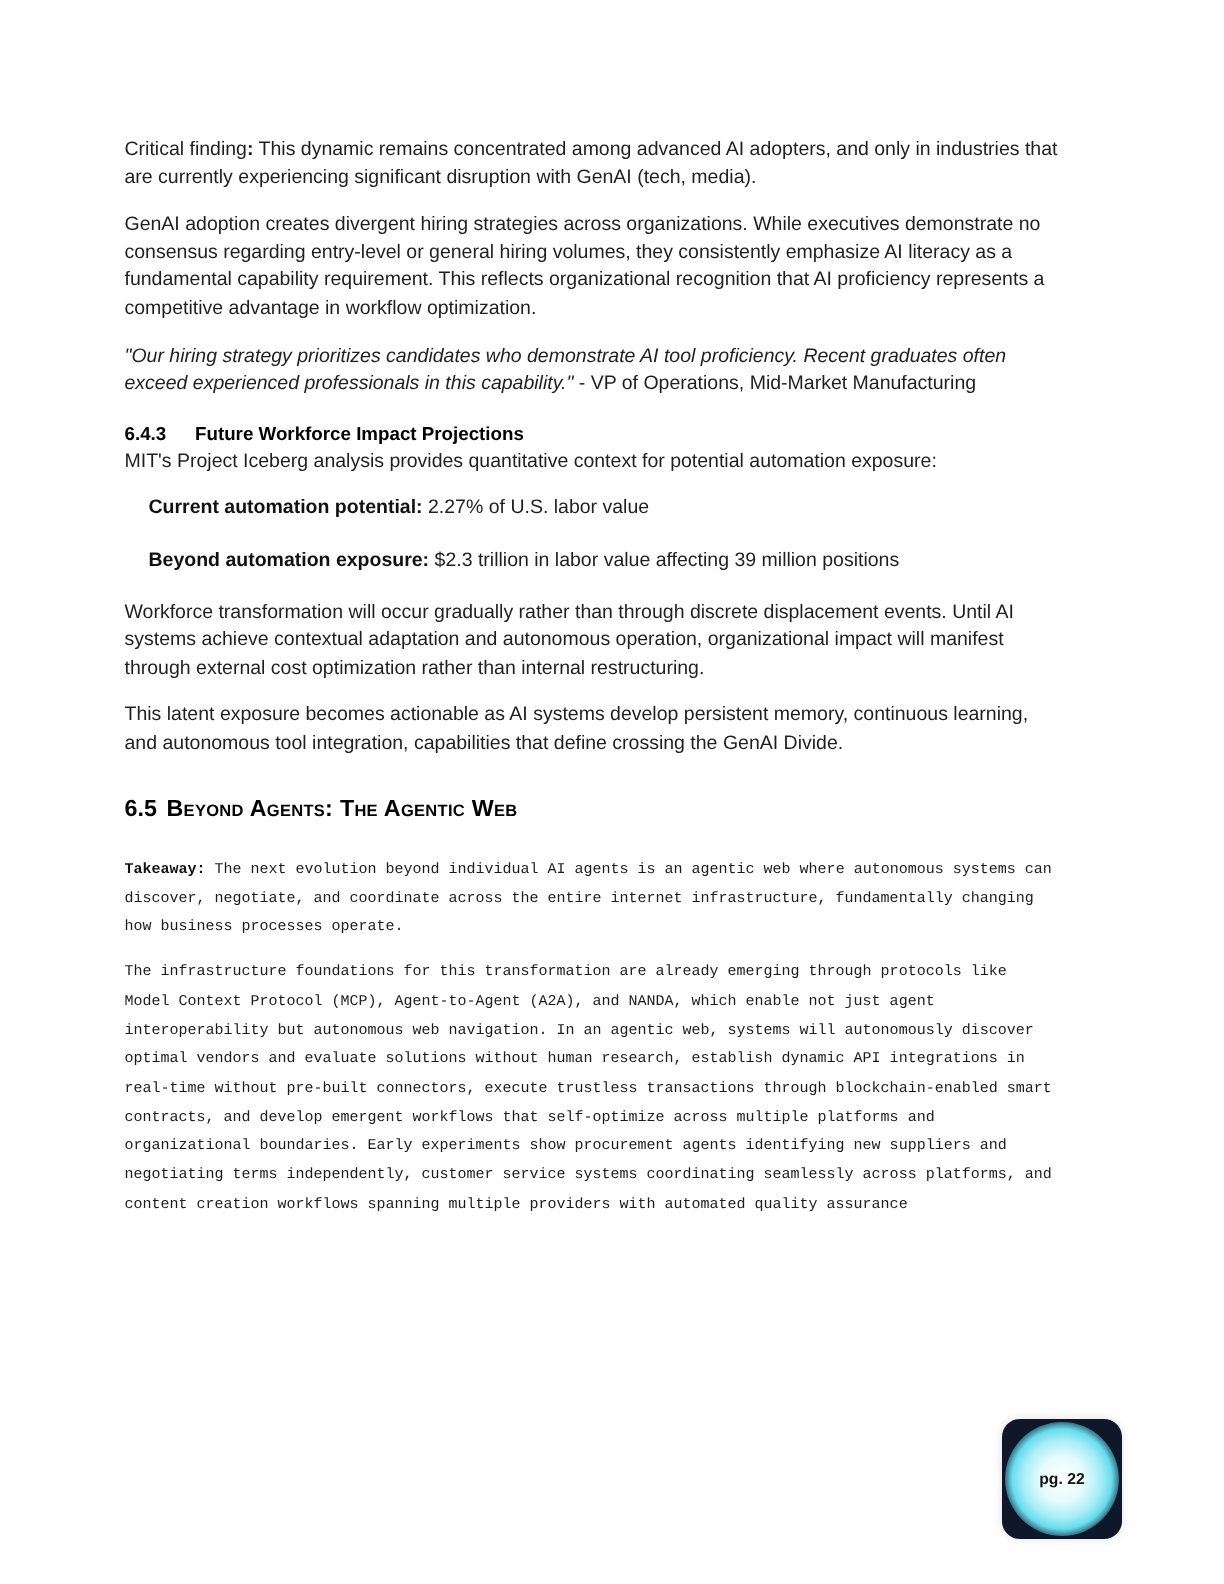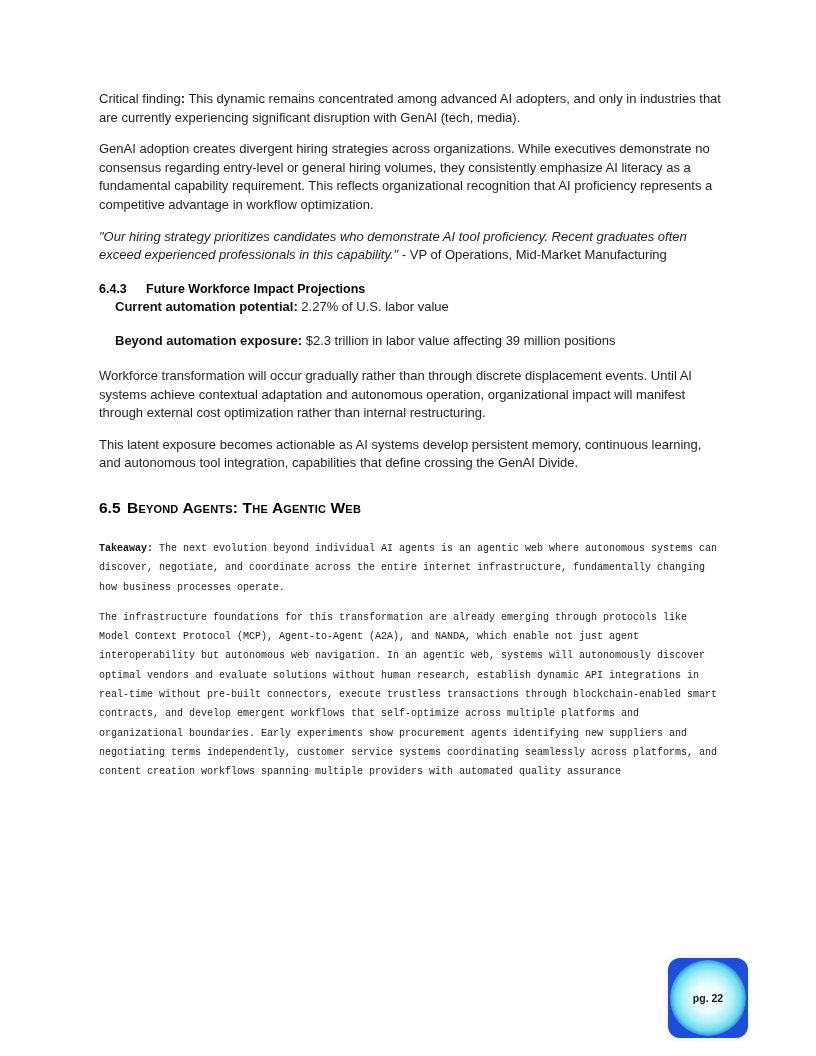--- a/index.html
+++ b/index.html
@@ -7,21 +7,21 @@
     position:relative;
     width:816px; height:1056px;
     margin:0 auto;
     background:#ffffff;
     font-family:"Liberation Sans", sans-serif;
     color:#1f1f1f;
     overflow:hidden;
   }
   .content {
     position:absolute;
-    left:99px; top:90px;
+    left:83px; top:90px;
     width:624px;
   }
   p.body {
     font-size:13px;
     line-height:18.6px;
     margin:0 0 13px 0;
     color:#1f1f1f;
   }
   .sub-heading {
     font-size:12.5px;
@@ -60,23 +60,23 @@
   p.body-lg {
     font-size:10px;
     line-height:19.3px;
     margin:0 0 11px 0;
     color:#1b1b1b;
     font-family:Liberation Mono, monospace;
   }
   
   .badge-card {
     position:absolute;
-    right:68px; bottom:18px;
+    right:68px; bottom:30px;
     width:80px; height:80px;
-    background:#1d4ed8;
+    background:#0f172a;
     border-radius:12px;
     box-shadow:-1px -1px 6px rgba(0,0,0,0.07), 1px 1px 6px rgba(0,0,0,0.05);
   }
   .badge-glow {
     position:absolute;
     inset:2px;
     border-radius:50%;
     background:radial-gradient(circle,
       #ffffff 0%,
       #e4fbfd 28%,
@@ -100,20 +100,21 @@
 <div class="page">
   <div class="content">
 
     <p class="body"><span>Critical finding</span><b>:</b><span> This dynamic remains concentrated among advanced AI adopters, and only in industries that are currently experiencing significant disruption with GenAI (tech, media).</span></p>
 
     <p class="body">GenAI adoption creates divergent hiring strategies across organizations. While executives demonstrate no consensus regarding entry-level or general hiring volumes, they consistently emphasize AI literacy as a fundamental capability requirement. This reflects organizational recognition that AI proficiency represents a competitive advantage in workflow optimization.</p>
 
     <p class="quote"><span class="qtext">"Our hiring strategy prioritizes candidates who demonstrate AI tool proficiency. Recent graduates often exceed experienced professionals in this capability."</span><span class="qattr"> - VP of Operations, Mid-Market Manufacturing</span></p>
 
     <div class="sub-heading"><span class="hnum">6.4.3</span><span>Future Workforce Impact Projections</span></div>
+    <p class="body">MIT's Project Iceberg analysis provides quantitative context for potential automation exposure:</p>
 
     <p class="stat"><b>Current automation potential:</b><span> 2.27% of U.S. labor value</span></p>
 
     <p class="stat"><b>Beyond automation exposure:</b><span> $2.3 trillion in labor value affecting 39 million positions</span></p>
 
     <p class="body">Workforce transformation will occur gradually rather than through discrete displacement events. Until AI systems achieve contextual adaptation and autonomous operation, organizational impact will manifest through external cost optimization rather than internal restructuring.</p>
 
     <p class="body">This latent exposure becomes actionable as AI systems develop persistent memory, continuous learning, and autonomous tool integration, capabilities that define crossing the GenAI Divide.</p>
 
     <div class="section-heading"><span class="hnum">6.5</span><span class="htitle">Beyond Agents: The Agentic Web</span></div>

